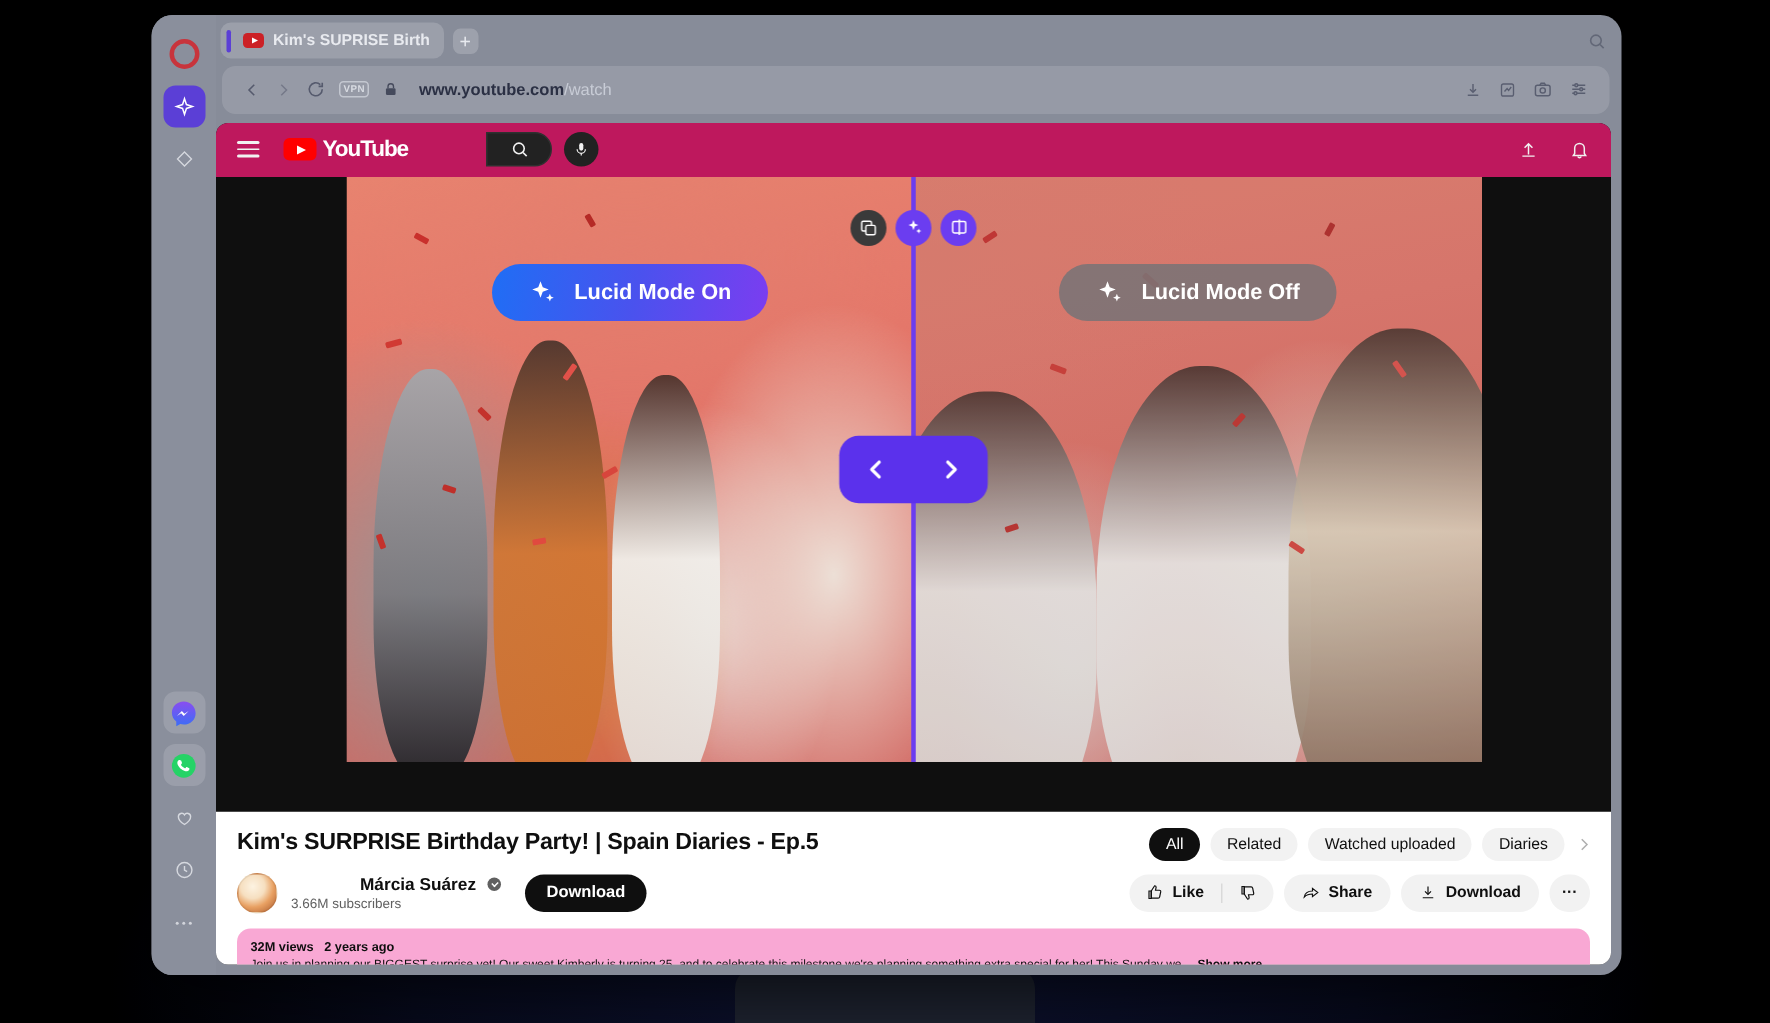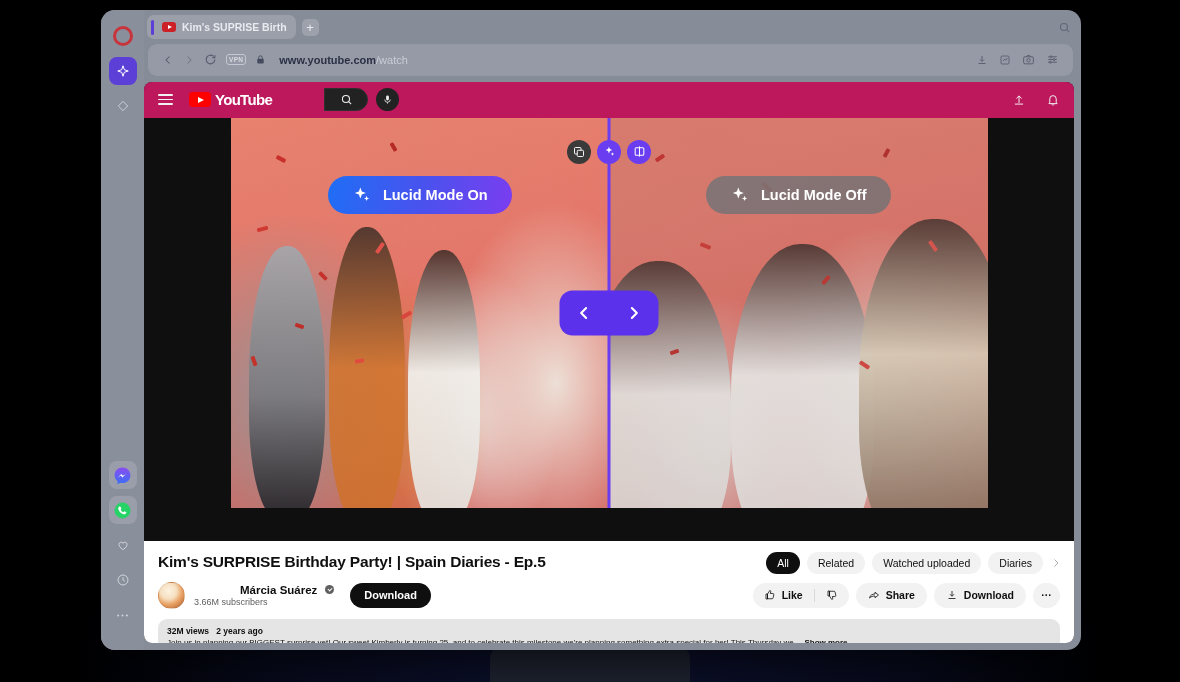--- a/index.html
+++ b/index.html
@@ -314,21 +314,21 @@
   .pill-btn.round { width: 27px; padding: 0; justify-content: center; }
   .like-group {
     display: flex; align-items: center; height: 25px;
     background: #f2f2f2; border-radius: 13px;
   }
   .like-part { display: flex; align-items: center; gap: 6px; padding: 0 11px; font-size: 10.5px; font-weight: bold; color:#0f0f0f; cursor: pointer; }
   .like-div { width: 1px; height: 13px; background: #d9d9d9; }
   .dislike-part { padding: 0 11px; display: flex; align-items: center; cursor: pointer; }
 
   .desc-box {
-    margin-top: 10px; background: #e5e5e5; border-radius: 9px;
+    margin-top: 10px; background: #f9a8d4; border-radius: 9px;
     padding: 7px 9px; cursor: pointer;
   }
   .desc-meta { font-size: 8.5px; font-weight: bold; color: #0f0f0f; }
   .desc-text { font-size: 8px; color: #0f0f0f; margin-top: 2px; line-height: 1.35; }
   .show-more { font-weight: bold; margin-left: 4px; }
 
   
   .chips-row {
     position: absolute; right: 12px; top: 470px;
     display: flex; align-items: center; gap: 7px;
@@ -730,21 +730,21 @@
           </div>
         </div>
 
         <div class="desc-box">
           <div class="desc-meta">
             <span>32M views</span>
             &nbsp;
             <span>2 years ago</span>
           </div>
           <div class="desc-text">
-            <span>Join us in planning our BIGGEST surprise yet! Our sweet Kimberly is turning 25, and to celebrate this milestone we're planning something extra special for her! This Thursday we...</span><span class="show-more">Show more</span>
+            <span>Join us in planning our BIGGEST surprise yet! Our sweet Kimberly is turning 25, and to celebrate this milestone we're planning something extra special for her! This Sunday we...</span><span class="show-more">Show more</span>
           </div>
         </div>
       </div>
 
       <div class="chips-row">
         <div class="chip active">All</div>
         <div class="chip">Related</div>
         <div class="chip">Watched uploaded</div>
         <div class="chip">Diaries</div>
         <div class="chip-next">

